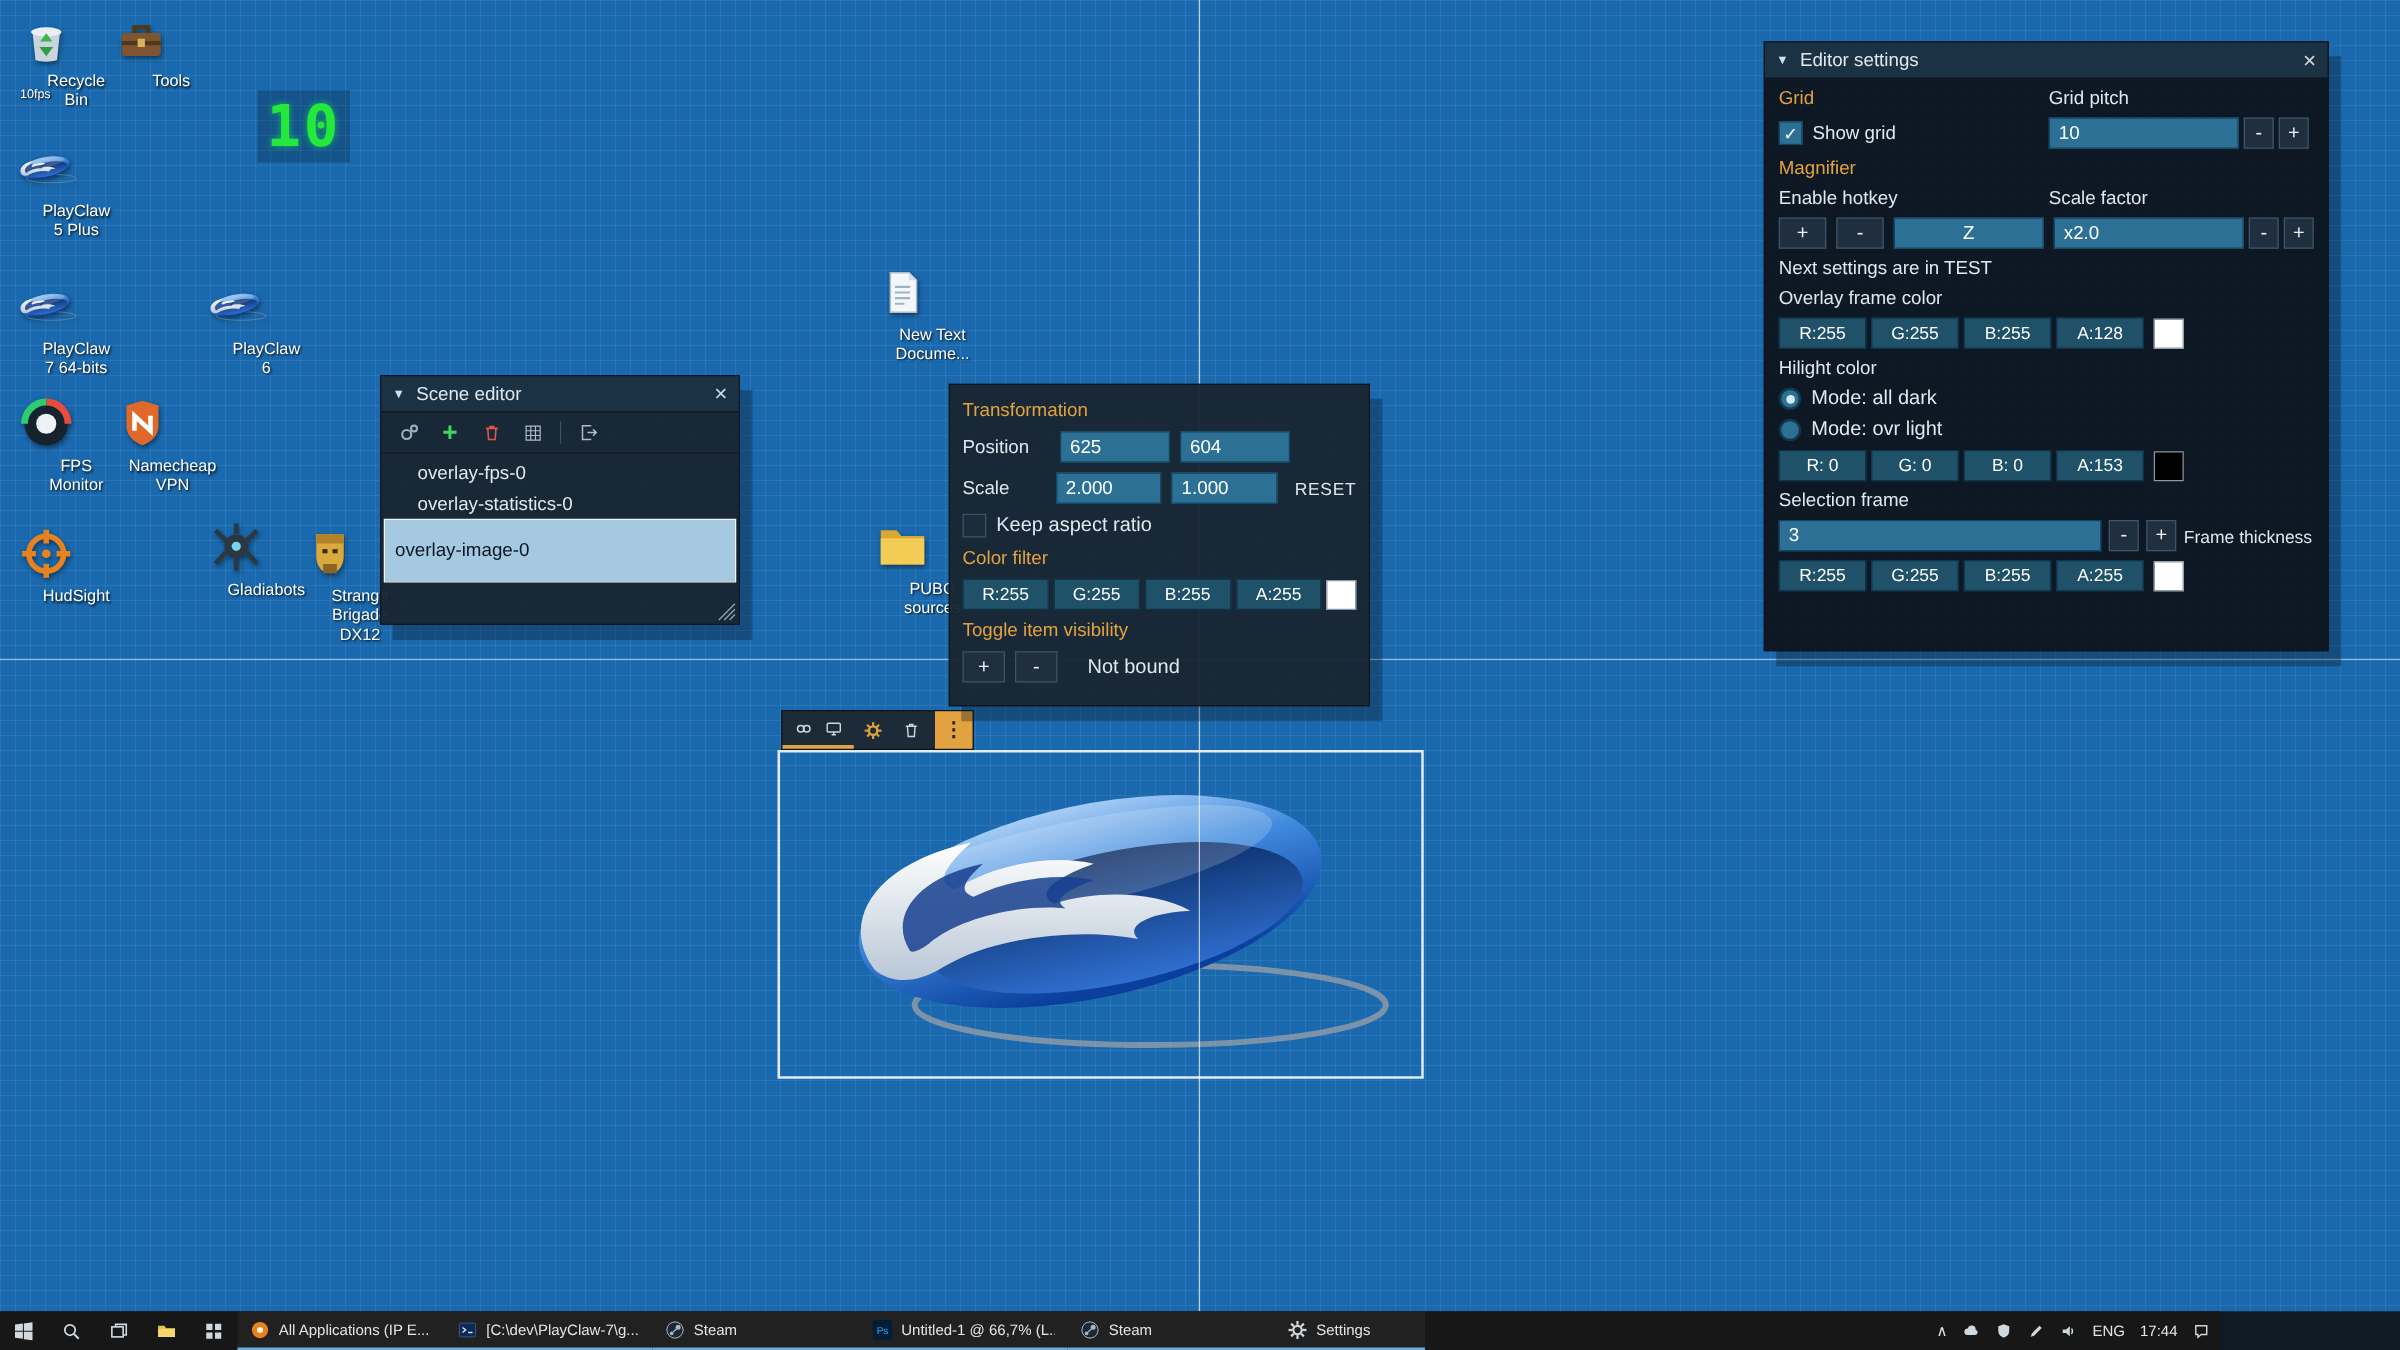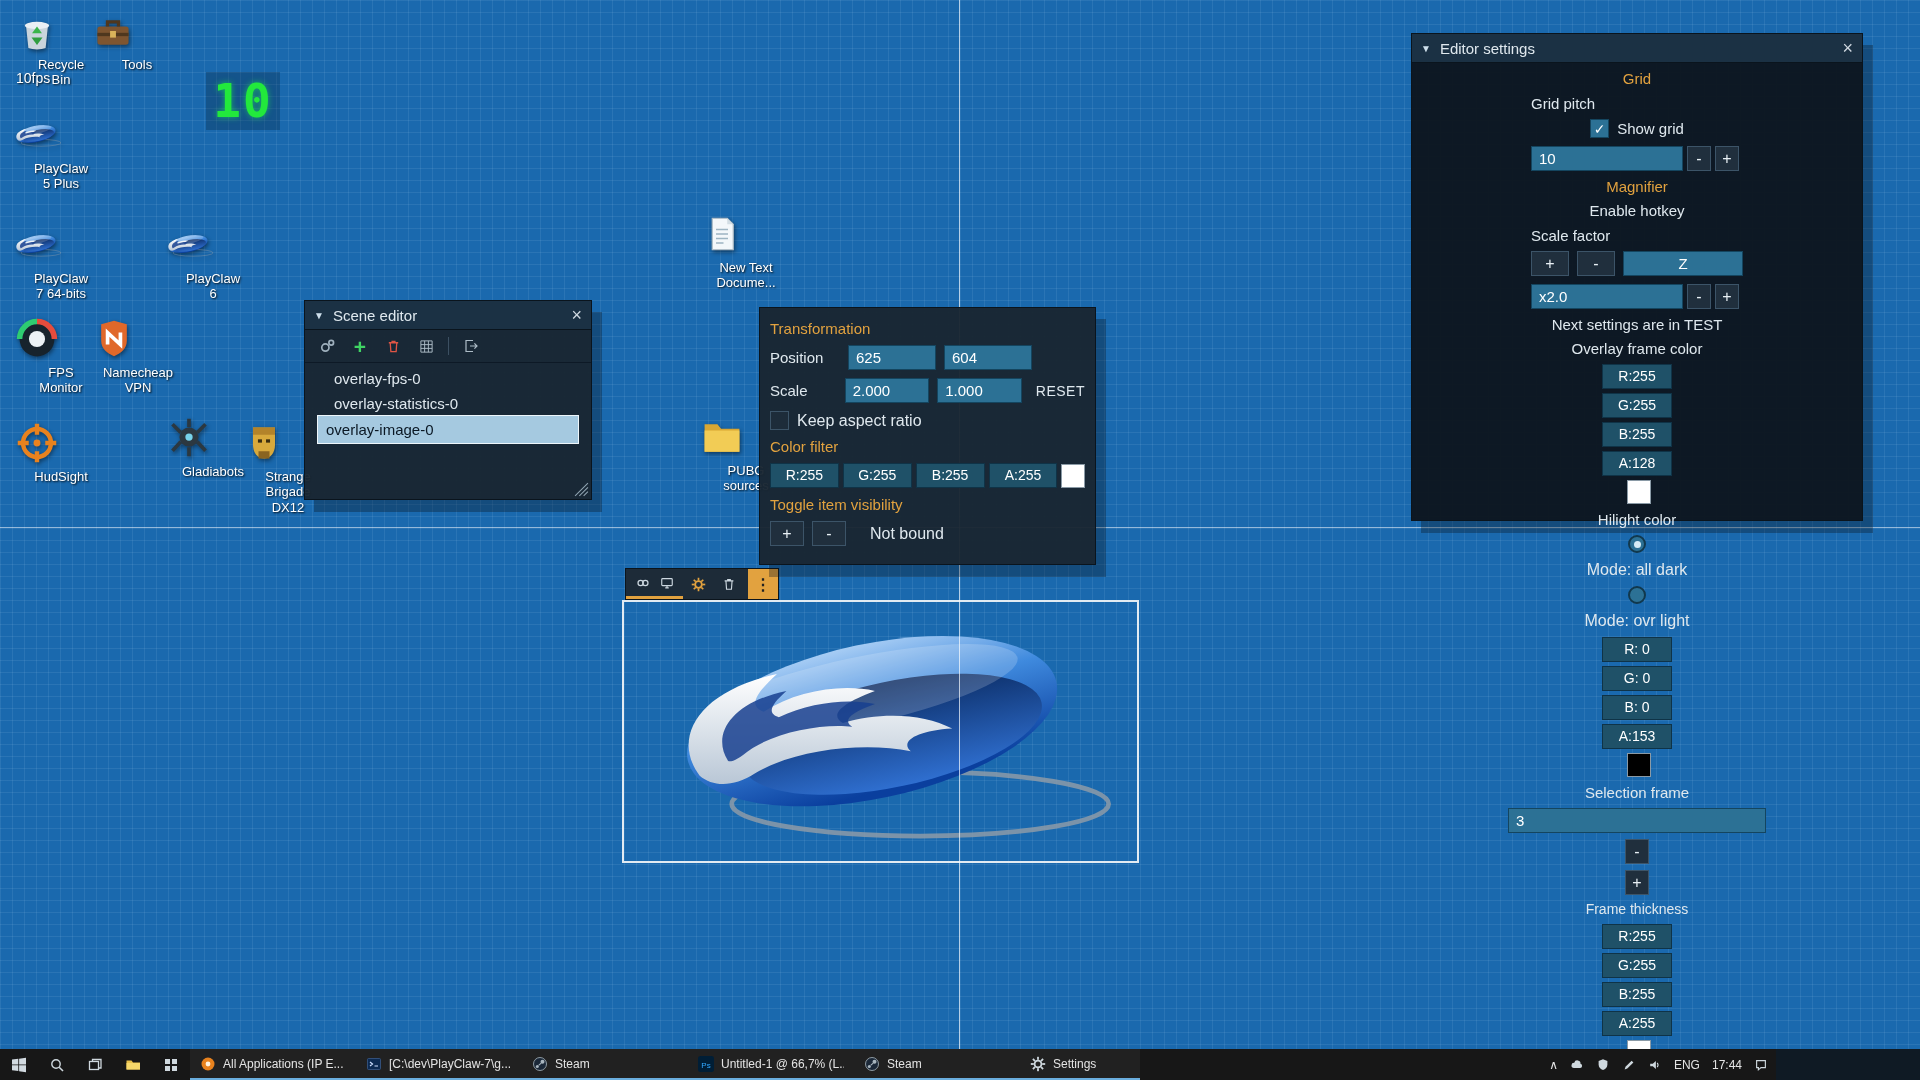--- a/index.html
+++ b/index.html
@@ -18,21 +18,21 @@
   .dicon{position:absolute;width:96px;display:flex;flex-direction:column;align-items:center;gap:3px;
     color:#fff;font-size:13px;text-align:center;text-shadow:1px 1px 2px rgba(0,0,0,.9);z-index:2;cursor:default;}
   .icbox{height:46px;display:flex;align-items:center;justify-content:center;filter:drop-shadow(1px 2px 2px rgba(0,0,0,.45));}
   .icbox svg{width:44px;height:44px;}
   .dicon .lbl{line-height:1.18;padding-left:48px;}
 
   #fps-counter{position:absolute;left:206px;top:72px;width:74px;height:58px;z-index:2;
     background:rgba(0,10,20,.22);display:flex;align-items:center;justify-content:center;
     color:#22e93c;font-family:"DejaVu Sans Mono",monospace;font-weight:bold;font-size:46px;
     text-shadow:0 0 6px rgba(30,240,70,.6);letter-spacing:2px;}
-  #stats-text{position:absolute;left:16px;top:70px;z-index:2;color:#fff;font-size:14px;text-shadow:1px 1px 2px rgba(0,0,0,.9);}
+  #stats-text{position:absolute;left:16px;top:70px;z-index:2;color:#fff;font-size:10px;text-shadow:1px 1px 2px rgba(0,0,0,.9);}
 
   
   .panel{position:absolute;background:rgba(25,37,49,.96);border:1px solid #0a141d;color:#dfe8ee;z-index:5;
     box-shadow:10px 12px 0 rgba(8,18,28,.33);}
   .pt{display:flex;align-items:center;gap:9px;background:#1b3144;padding:5px 9px;font-size:15px;border-bottom:1px solid #0a141d;}
   .pt .tri{font-size:10px;color:#cfe0ec;}
   .pt .x{margin-left:auto;font-size:18px;color:#cfd8e0;cursor:pointer;line-height:1;}
   .oh{color:#e2a23f;font-size:15px;}
   .row{display:flex;align-items:center;gap:8px;margin:8px 10px;}
   .field{background:#2c7195;border:1px solid #14455f;color:#fff;padding:3px 7px;font-size:15px;height:25px;line-height:18px;}
@@ -48,36 +48,36 @@
     align-items:center;justify-content:center;flex:none;}
   .radio .dot{width:7px;height:7px;border-radius:50%;background:#d6ecf6;}
 
   
   #scene-editor{left:304px;top:300px;width:288px;height:200px;}
   .stb{display:flex;align-items:center;gap:11px;padding:6px 11px;border-bottom:1px solid #0d1926;}
   .stb .ti{display:flex;align-items:center;justify-content:center;width:22px;height:20px;cursor:pointer;}
   .stb .sep{width:1px;height:18px;background:#3c5062;}
   .slist{margin-top:3px;}
   .sitem{padding:4px 29px;font-size:15px;cursor:pointer;white-space:nowrap;}
-  .sitem.sel{background:#a5c9e0;color:#0b1824;outline:1px solid #eef6fb;margin:0 13px;padding:5px 8px;}
+  .sitem.sel{background:#a5c9e0;color:#0b1824;outline:1px solid #eef6fb;margin:0 3px;padding:16px 8px;}
   .grip{position:absolute;right:2px;bottom:2px;width:15px;height:15px;}
 
   
   #transformation{left:759px;top:307px;width:337px;height:258px;padding:4px 0 6px 0;}
   #transformation .lab{width:70px;font-size:15px;}
   .reset{font-size:14px;letter-spacing:.5px;cursor:pointer;margin-left:6px;}
 
   
   #color-tooltip{position:absolute;left:1102px;top:481px;width:296px;height:78px;background:#060606;
     border:1px solid #2e2e2e;display:flex;gap:12px;padding:9px;z-index:7;color:#f2f2f2;font-size:14.5px;line-height:1.38;}
   #color-tooltip .sw{width:60px;height:56px;background:#fff;border:1px solid #8a8a8a;flex:none;}
 
   
   #editor-settings{left:1411px;top:33px;width:452px;height:488px;background:rgba(13,22,31,.97);}
-  .es-row{display:flex;align-items:center;margin:7px 11px;gap:8px;flex-direction:column;}
+  .es-row{display:flex;align-items:center;margin:7px 11px;gap:8px;}
   .es-left{flex:1;display:flex;align-items:center;gap:8px;font-size:15px;}
   .es-right{width:212px;display:flex;align-items:center;gap:4px;font-size:15px;}
   .sq{width:24px;flex:none;}
 
   
   #item-toolbar{position:absolute;left:625px;top:568px;height:32px;display:flex;align-items:stretch;z-index:4;
     background:#1d2b38;border:1px solid #0b141c;}
   #item-toolbar .seg{display:flex;align-items:center;justify-content:center;gap:7px;padding:0 8px;cursor:pointer;}
   #item-toolbar .seg.on{border-bottom:3px solid #e2a23f;}
   #item-toolbar .seg.orange{background:#e2a23f;color:#222;font-weight:bold;font-size:16px;margin-left:4px;padding:0 7px;}

